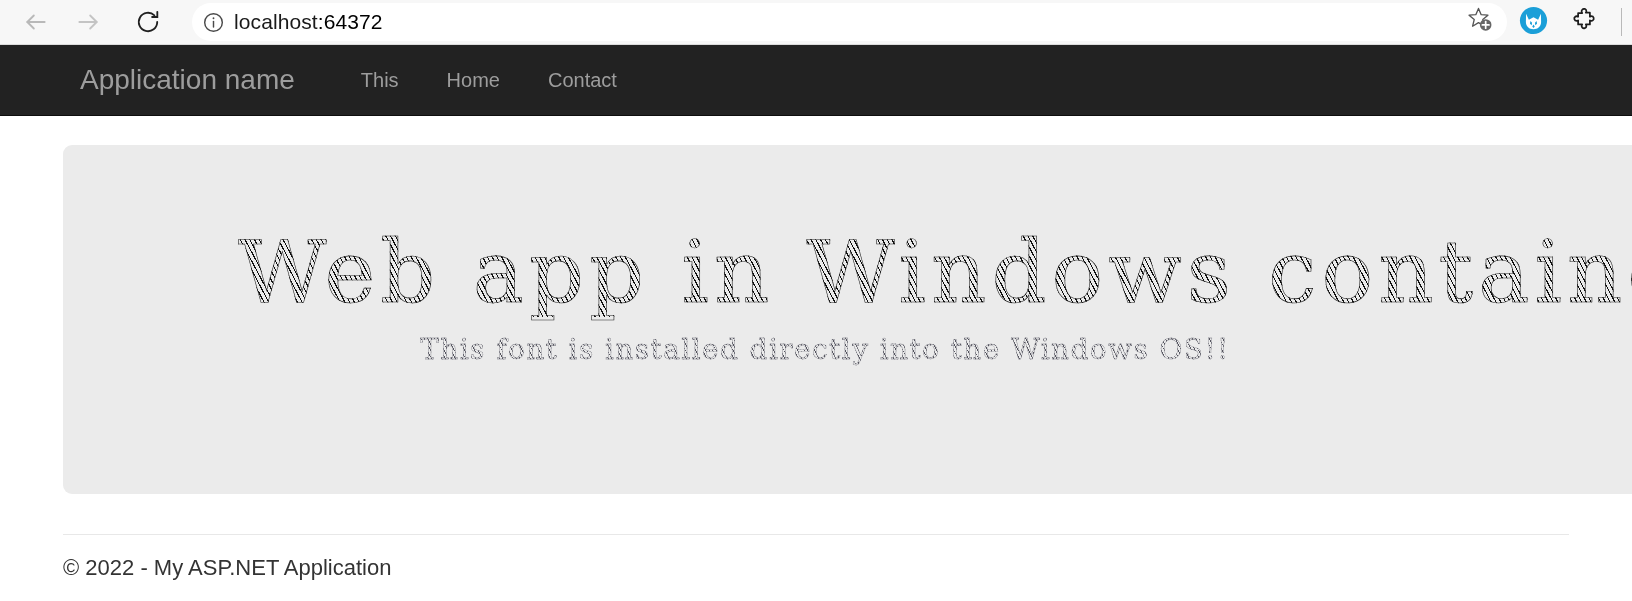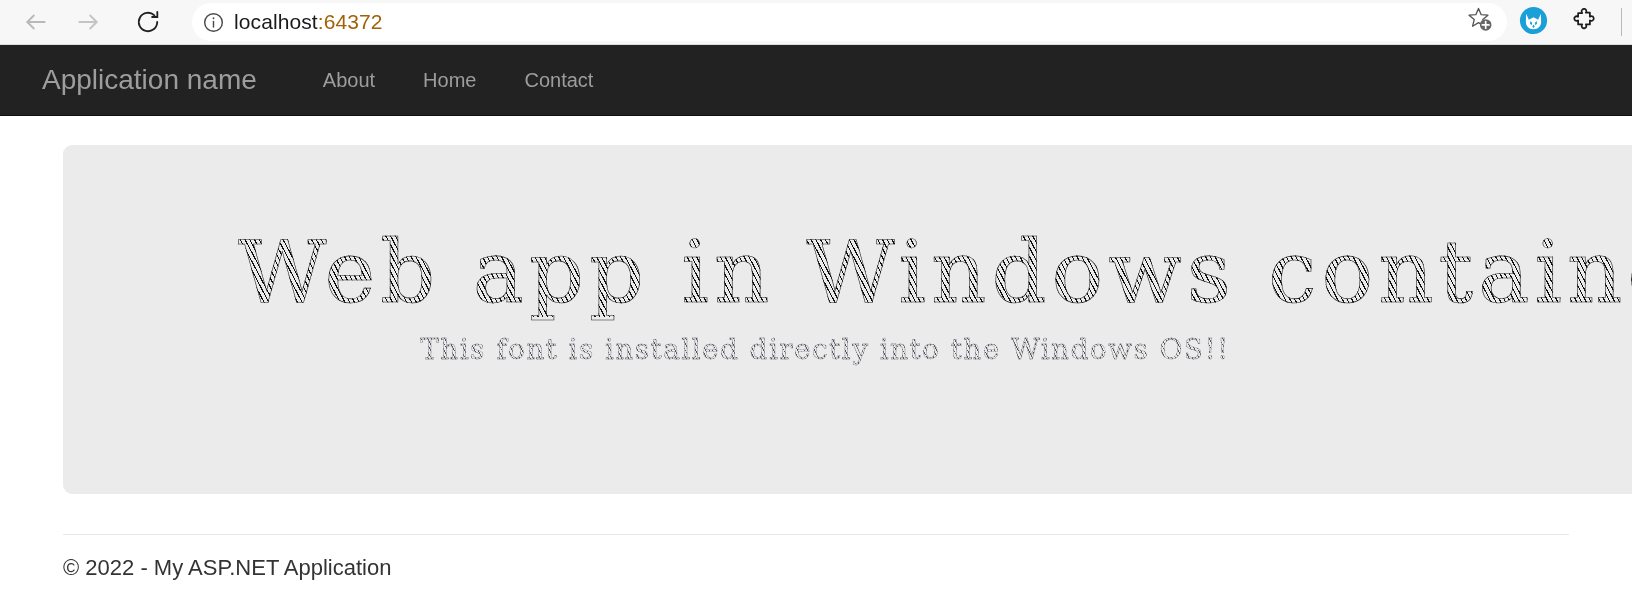--- a/index.html
+++ b/index.html
@@ -57,21 +57,21 @@
   }
   .url-text {
     font-size: 21px;
     color: #1a1a1a;
     white-space: nowrap;
     overflow: hidden;
     letter-spacing: 0.1px;
     flex: 1 1 auto;
     min-width: 0;
   }
-  .url-text .url-port { color: #a16207; text-align: center; }
+  .url-text .url-port { color: #000000; text-align: center; }
 
   .url-star {
     width: 46px;
     height: 38px;
     display: flex;
     align-items: center;
     justify-content: center;
     flex: none;
   }
 
@@ -103,21 +103,21 @@
     height: 71px;
     background: #222222;
     display: flex;
     align-items: center;
     border-bottom: 1px solid #0e0e0e;
     box-sizing: border-box;
   }
   .navbar-brand {
     color: #9d9d9d;
     font-size: 28px;
-    margin-left: 42px;
+    margin-left: 80px;
     white-space: nowrap;
     cursor: pointer;
   }
   .navbar-links {
     display: flex;
     align-items: center;
     margin-left: 42px;
   }
   .navbar-link {
     color: #9d9d9d;
@@ -293,21 +293,21 @@
       </span>
     </div>
 
     <div class="chrome-divider"></div>
   </div>
 </div>
 
 <div class="navbar">
   <div class="navbar-brand">Application name</div>
   <div class="navbar-links">
-    <div class="navbar-link">About</div>
+    <div class="navbar-link">This</div>
     <div class="navbar-link">Home</div>
     <div class="navbar-link">Contact</div>
   </div>
 </div>
 
 <div class="page-body">
 
   <div class="jumbotron">
     <div class="jumbo-inner">
       <h1 class="jumbo-heading">Web app in Windows container</h1>

